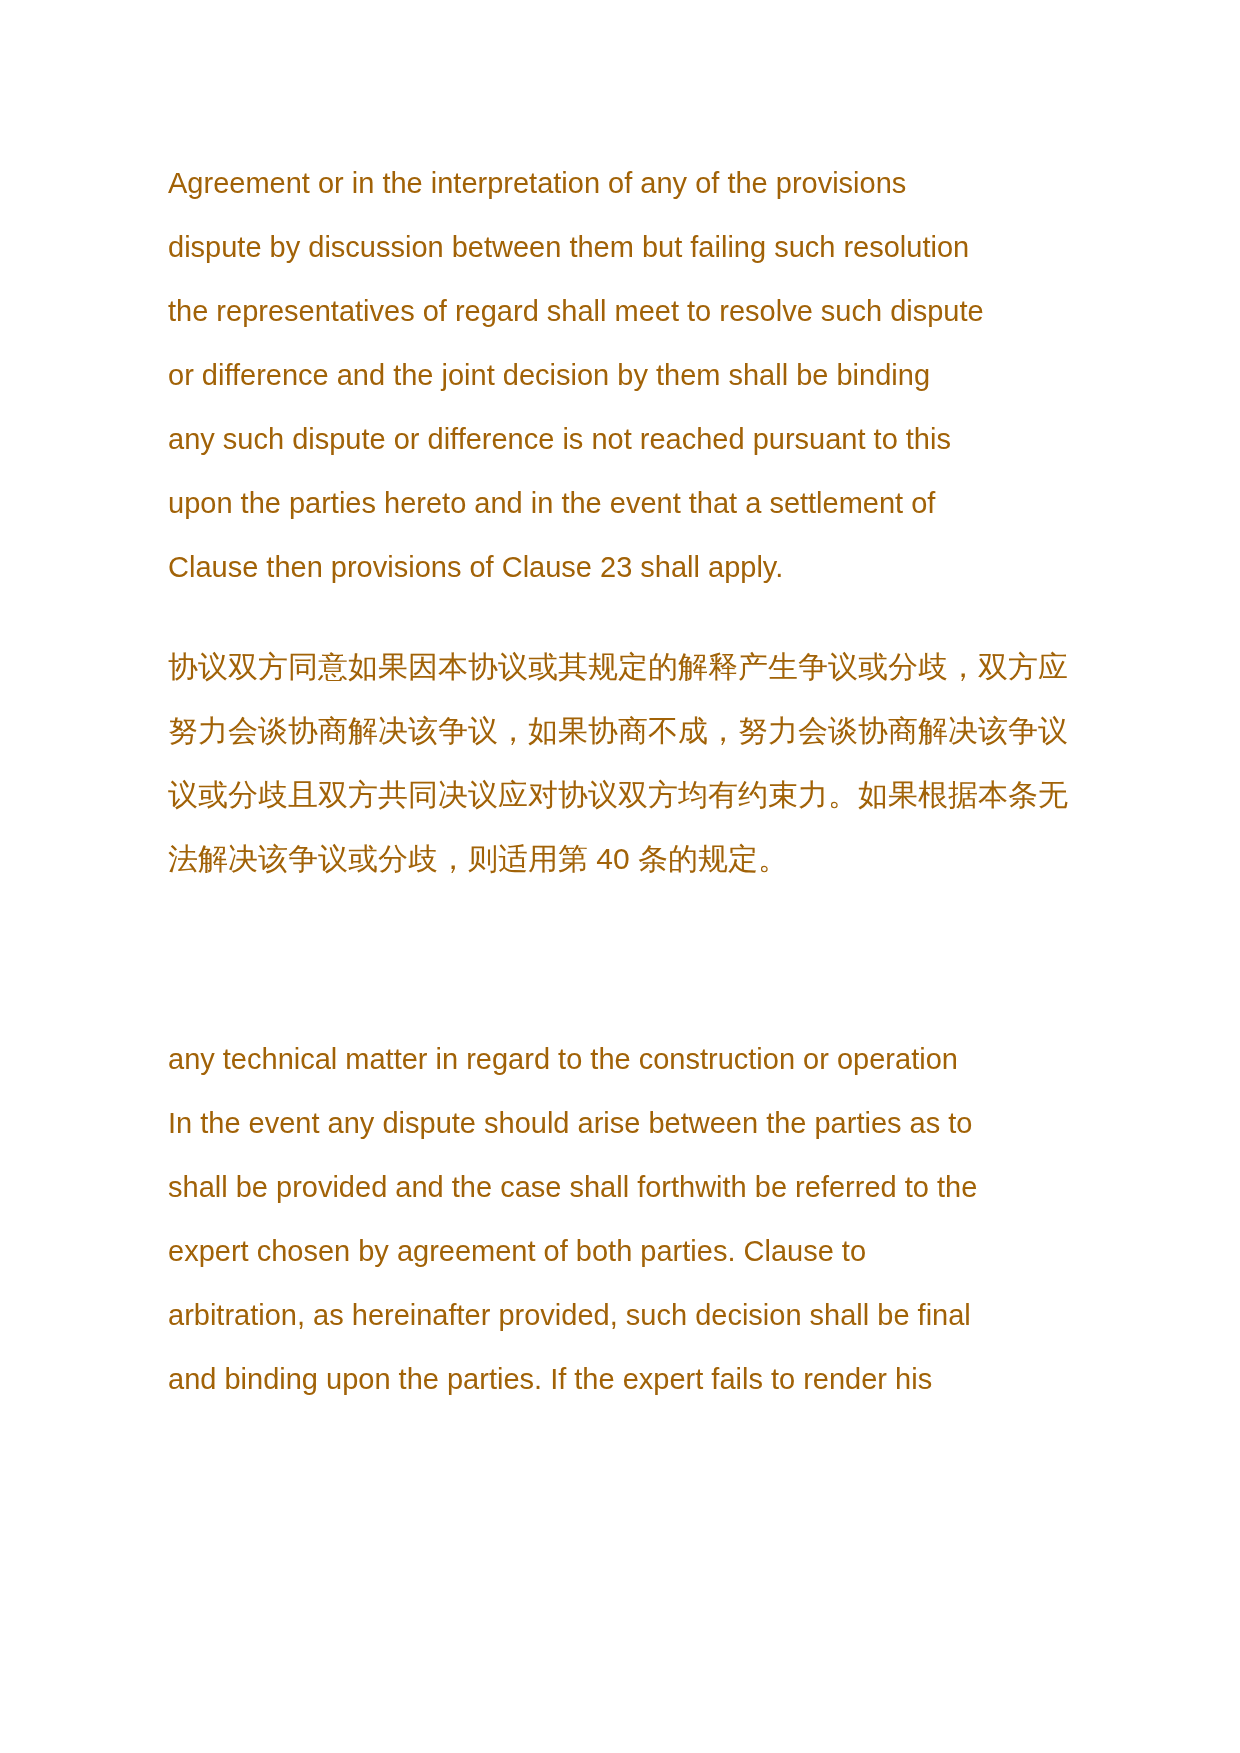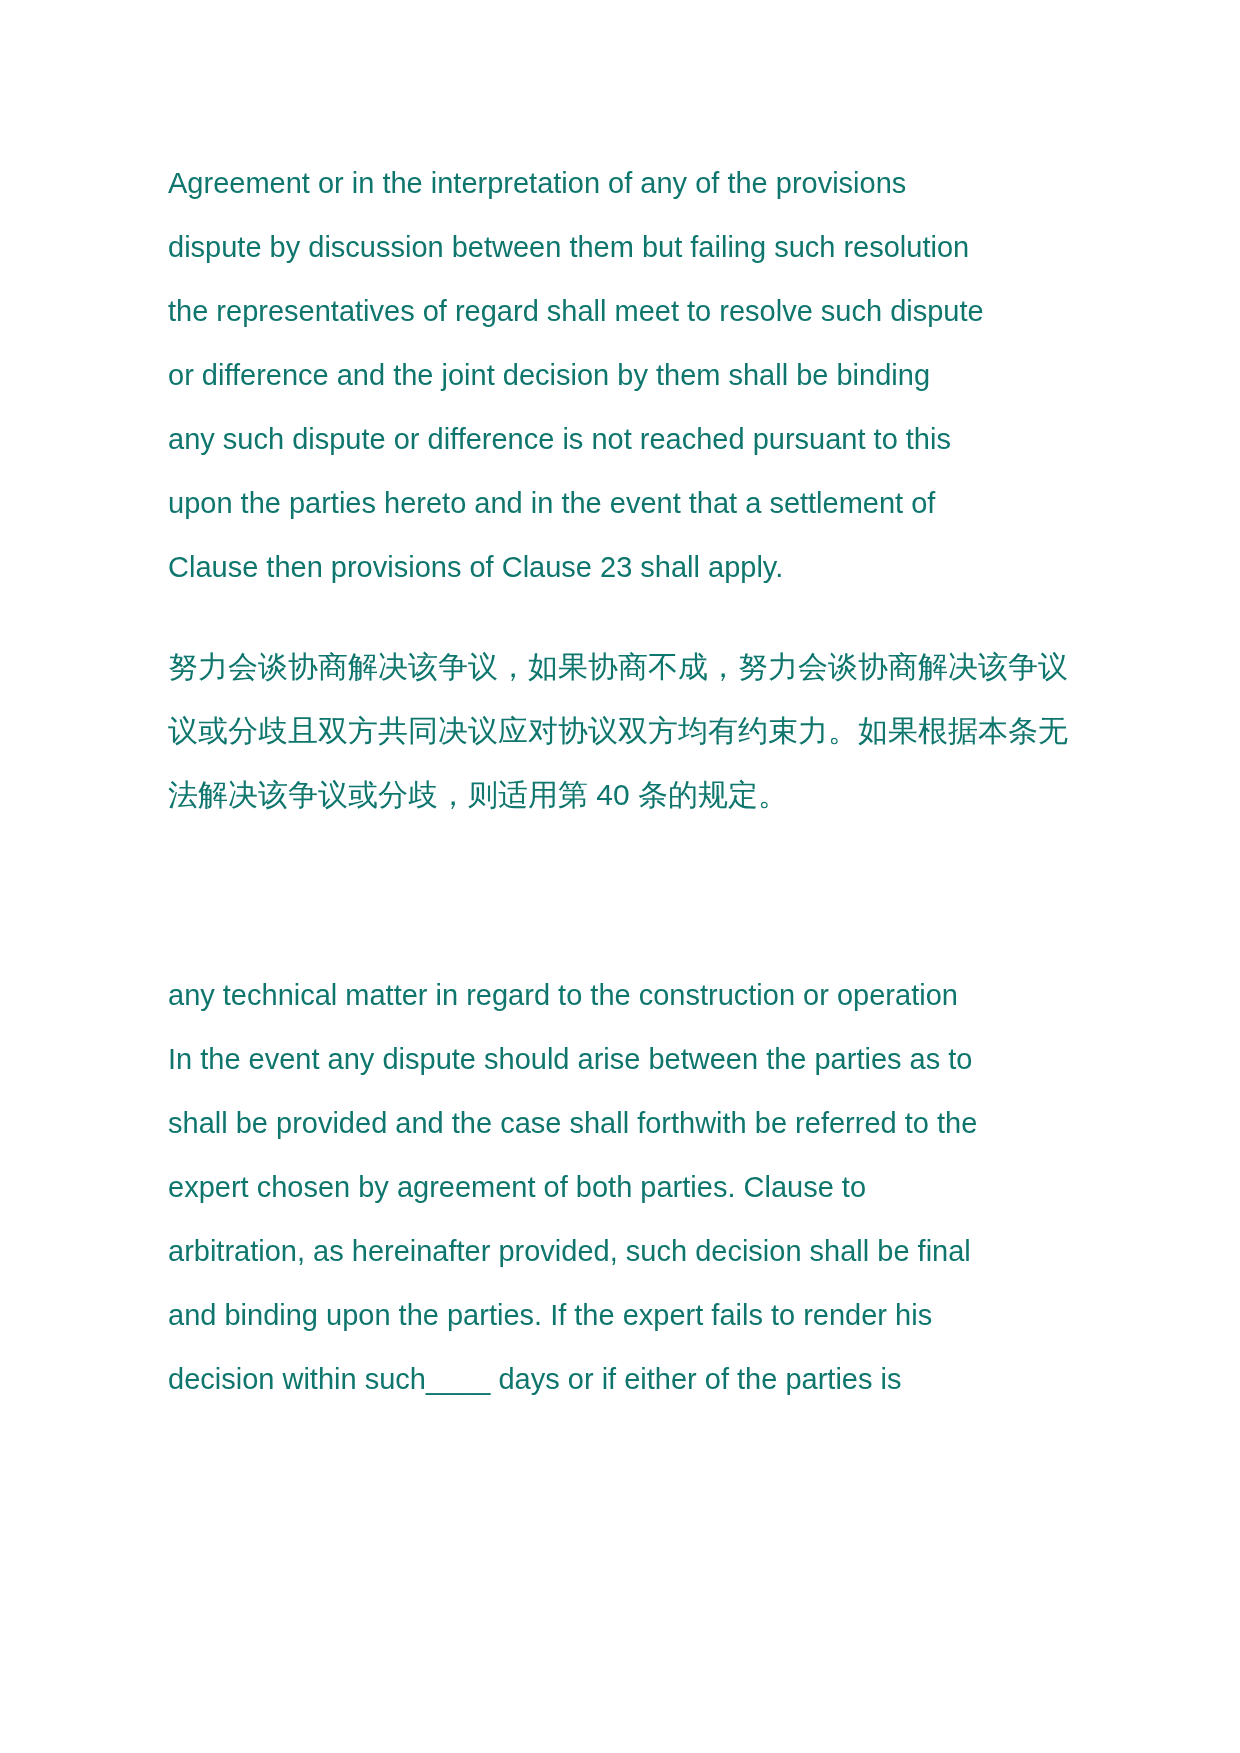--- a/index.html
+++ b/index.html
@@ -29,41 +29,41 @@
     line-height: 64px;
     min-height: 64px;
     white-space: pre-wrap;
     text-align: left;
   }
 </style>
 </head>
 <body>
 
 <div class="page">
-  <div id="doc-body" style="color: #0f766e;">
+  <div id="doc-body" style="color: #a16207;">
       <div class="para en">
         <div class="line">Agreement or in the interpretation of any of the provisions</div>
         <div class="line">dispute by discussion between them but failing such resolution</div>
         <div class="line">the representatives of regard shall meet to resolve such dispute</div>
         <div class="line">or difference and the joint decision by them shall be binding</div>
         <div class="line">any such dispute or difference is not reached pursuant to this</div>
         <div class="line">upon the parties hereto and in the event that a settlement of</div>
         <div class="line">Clause then provisions of Clause 23 shall apply.</div>
       </div>
       <div class="para zh">
+        <div class="line">协议双方同意如果因本协议或其规定的解释产生争议或分歧，双方应</div>
         <div class="line">努力会谈协商解决该争议，如果协商不成，努力会谈协商解决该争议</div>
         <div class="line">议或分歧且双方共同决议应对协议双方均有约束力。如果根据本条无</div>
         <div class="line">法解决该争议或分歧，则适用第 40 条的规定。</div>
       </div>
       <div class="para en">
         <div class="line"></div>
       </div>
       <div class="para en">
         <div class="line">any technical matter in regard to the construction or operation</div>
         <div class="line">In the event any dispute should arise between the parties as to</div>
         <div class="line">shall be provided and the case shall forthwith be referred to the</div>
         <div class="line">expert chosen by agreement of both parties. Clause to</div>
         <div class="line">arbitration, as hereinafter provided, such decision shall be final</div>
         <div class="line">and binding upon the parties. If the expert fails to render his</div>
-        <div class="line">decision within such____ days or if either of the parties is</div>
       </div>
     </div>
 </div>
 
 </body></html>

